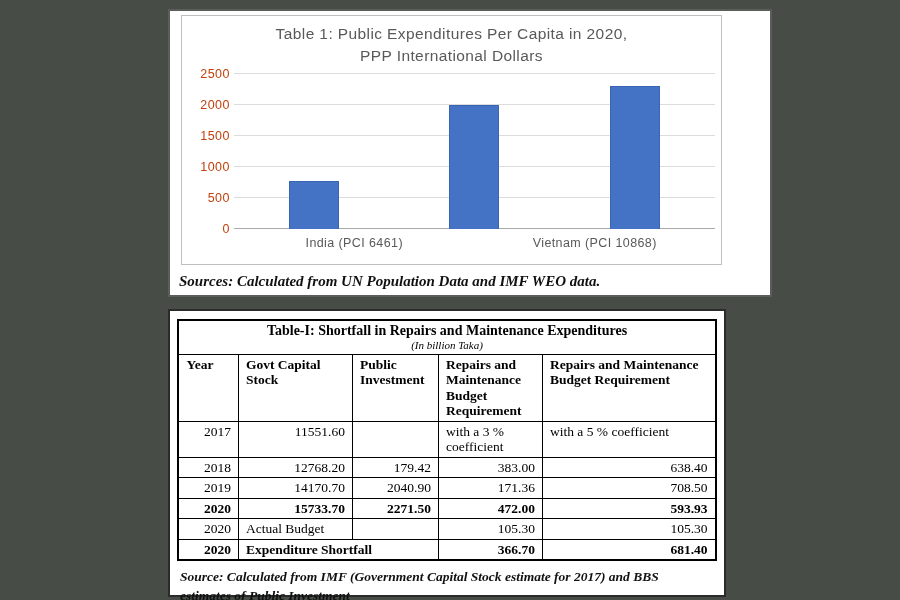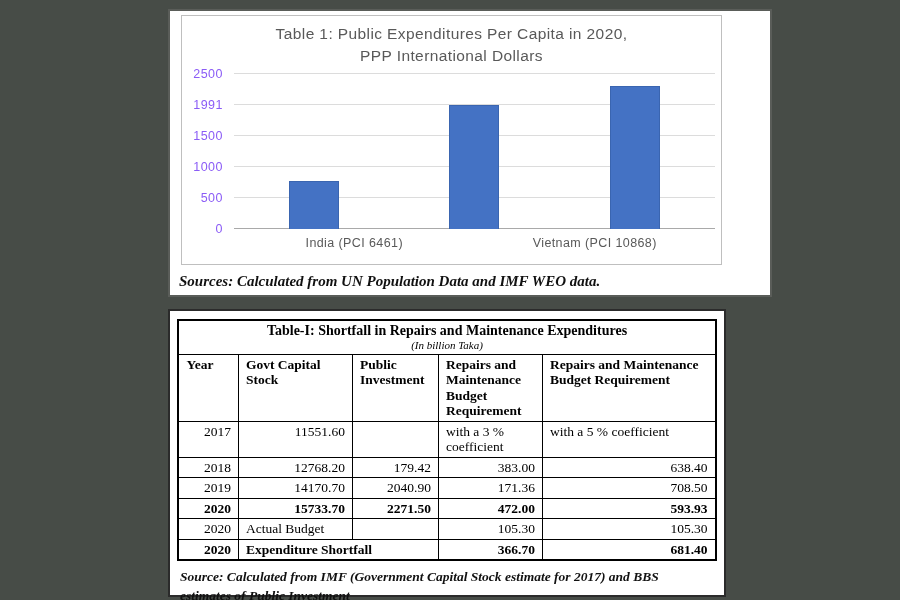--- a/index.html
+++ b/index.html
@@ -21,22 +21,22 @@
     background:#ffffff; border:1px solid #bfbfbf;
   }
   .chart-title {
     padding-top:7px; text-align:center;
     font-size:15.5px; line-height:1.4; letter-spacing:0.4px;
     color:#595959;
   }
   .plot-row { display:flex; margin-top:8px; height:155px; }
   .y-axis { width:52px; position:relative; flex:0 0 52px; }
   .y-tick {
-    position:absolute; right:11px; transform:translateY(-50%);
-    font-size:12.5px; color:#8b5cf6; letter-spacing:0.5px;
+    position:absolute; right:4px; transform:translateY(-50%);
+    font-size:12.5px; color:#c2410c; letter-spacing:0.5px;
   }
   .yt0{top:100%}.yt1{top:80%}.yt2{top:60%}.yt3{top:40%}.yt4{top:20%}.yt5{top:0%}
   .plot-area { flex:1; position:relative; margin-right:6px; }
   .gridline {
     position:absolute; left:0; right:0; height:1px; background:#dcdcdc;
   }
   .gl0{bottom:0; background:#a9a9a9;}
   .gl1{bottom:20%}.gl2{bottom:40%}.gl3{bottom:60%}.gl4{bottom:80%}.gl5{bottom:100%}
   .bars { position:absolute; left:0; right:0; top:0; bottom:0; display:flex; }
   .bar-slot { flex:1; display:flex; justify-content:center; align-items:flex-end; }
@@ -81,21 +81,21 @@
 
 <div class="top-panel">
   <div class="chart-box">
     <div class="chart-title">
       <div>Table 1: Public Expenditures Per Capita in 2020,</div>
       <div>PPP International Dollars</div>
     </div>
     <div class="plot-row">
       <div class="y-axis">
         <span class="y-tick yt5">2500</span>
-        <span class="y-tick yt4">1991</span>
+        <span class="y-tick yt4">2000</span>
         <span class="y-tick yt3">1500</span>
         <span class="y-tick yt2">1000</span>
         <span class="y-tick yt1">500</span>
         <span class="y-tick yt0">0</span>
       </div>
       <div class="plot-area">
         <div class="gridline gl5"></div>
         <div class="gridline gl4"></div>
         <div class="gridline gl3"></div>
         <div class="gridline gl2"></div>

